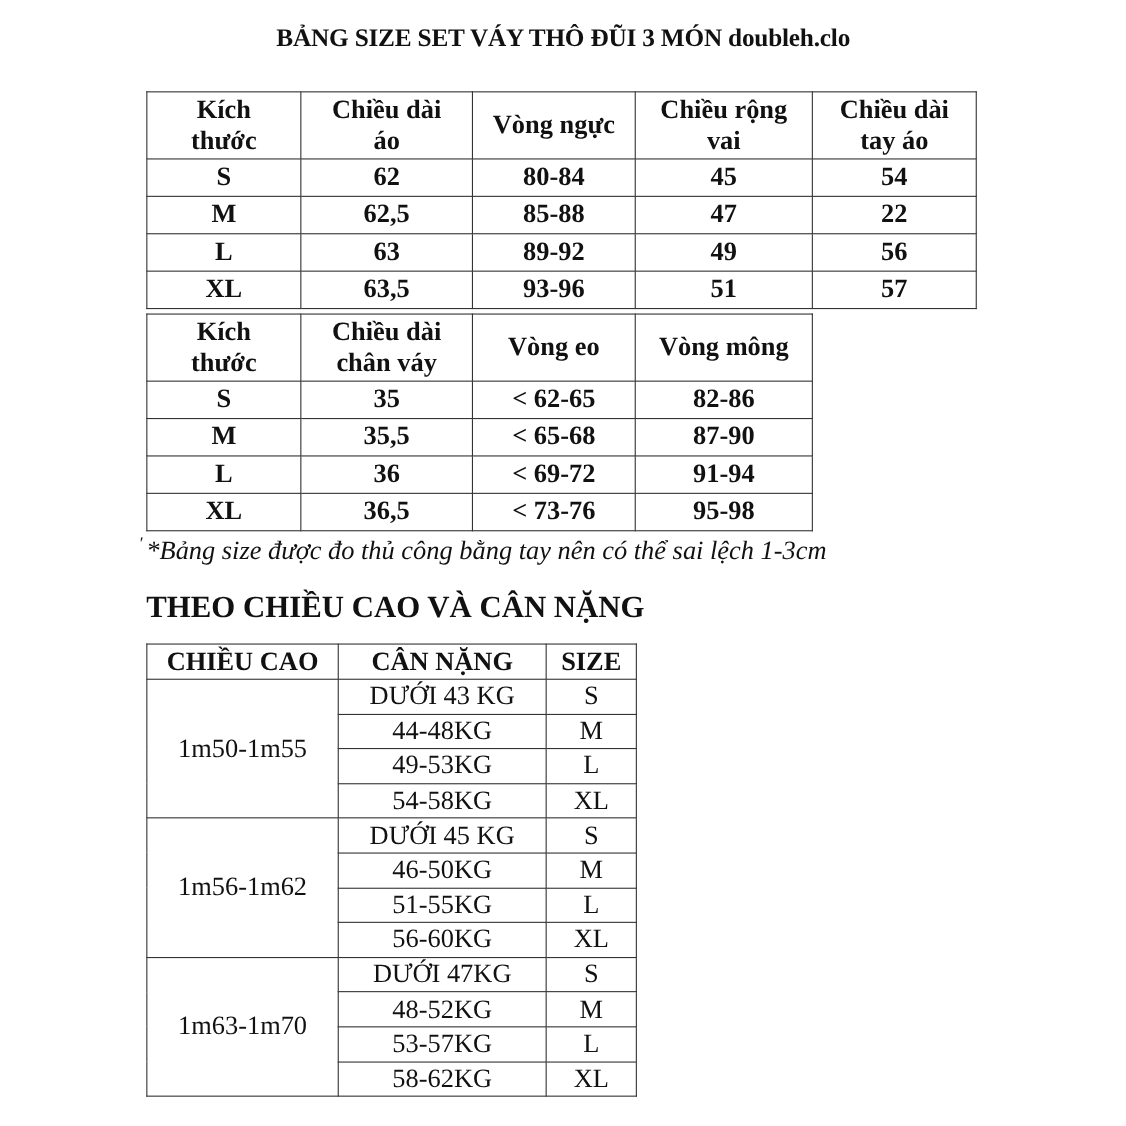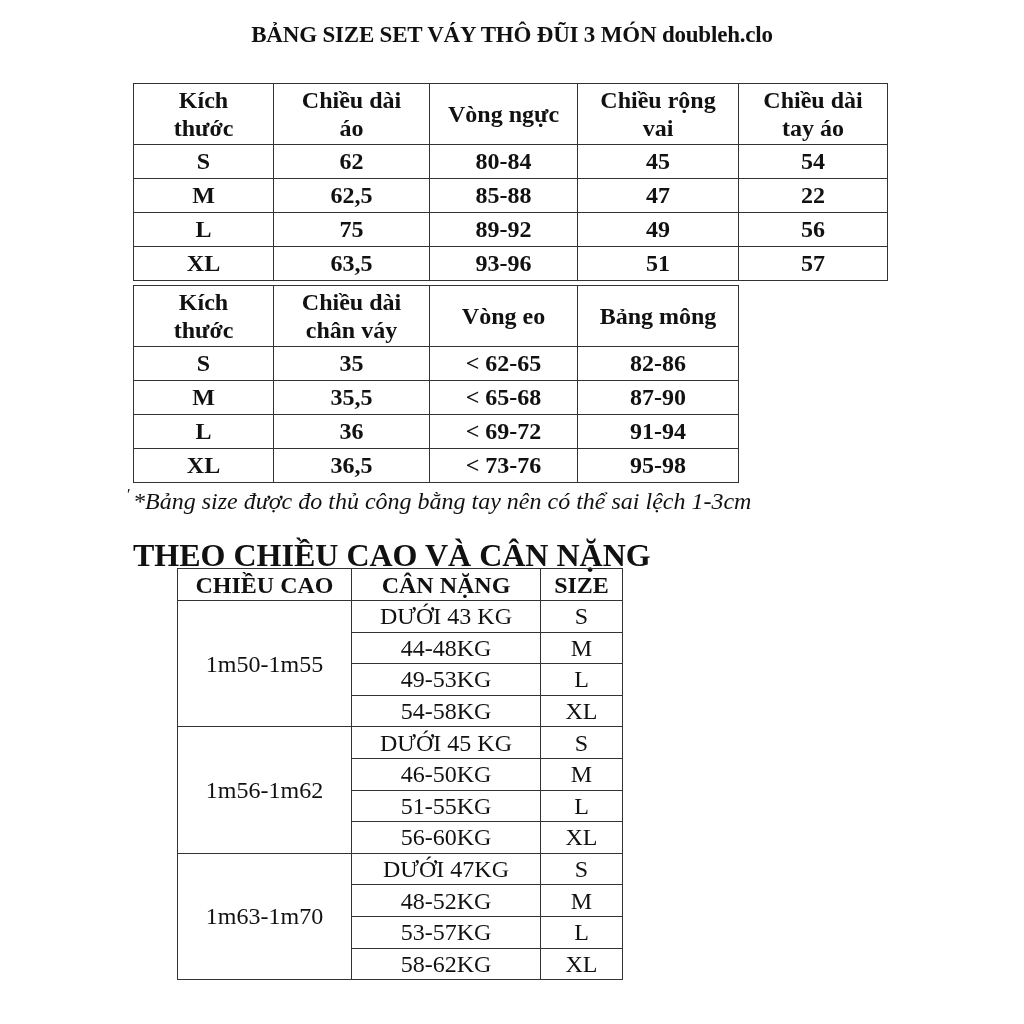--- a/index.html
+++ b/index.html
@@ -11,21 +11,21 @@
   td, th { border: 1.3px solid #333; text-align: center; vertical-align: middle; padding: 0;
            font-family: "Liberation Serif", "DejaVu Serif", serif; }
   .t1 th, .t1 td { font-size: 24px; }
   .t1 th { font-weight: bold; line-height: 28px; }
   .t1 td.sz { font-weight: bold; }
   .t1 td { font-weight: bold; }
   .t1 .hdr { height: 61px; }
   .t1 .row { height: 34px; }
   .note { position: absolute; left: 133px; top: 488px; font-style: italic; font-size: 24px; }
   .note .tick { position: absolute; left: -6px; top: -2px; font-size: 16px; font-style: normal; }
-  .sec { position: absolute; left: 133px; top: 537px; font-weight: bold; font-size: 32px; }
+  .sec { position: absolute; left: 133px; top: 537px; font-weight: bold; font-size: 28px; }
   .t3 th, .t3 td { font-size: 24px; }
   .t3 th { font-weight: bold; height: 31px; line-height: 28px; }
   .t3 td { height: 30.6px; line-height: 28px; }
 </style>
 </head>
 <body>
 
 <div class="title">BẢNG SIZE SET VÁY THÔ ĐŨI 3 MÓN doubleh.clo</div>
 
 <table class="t1" style="left:133px; top:83px; width:754px;">
@@ -53,21 +53,21 @@
   </tr>
   <tr class="row">
     <td class="sz">M</td>
     <td>62,5</td>
     <td>85-88</td>
     <td>47</td>
     <td>22</td>
   </tr>
   <tr class="row">
     <td class="sz">L</td>
-    <td>75</td>
+    <td>63</td>
     <td>89-92</td>
     <td>49</td>
     <td>56</td>
   </tr>
   <tr class="row">
     <td class="sz">XL</td>
     <td>63,5</td>
     <td>93-96</td>
     <td>51</td>
     <td>57</td>
@@ -80,21 +80,21 @@
     <col style="width:140px">
       <col style="width:156px">
       <col style="width:148px">
       <col style="width:161px">
   </colgroup>
   <tbody>
       <tr class="hdr">
     <th><span>Kích</span><br><span>thước</span></th>
     <th><span>Chiều dài</span><br><span>chân váy</span></th>
     <th><span>Vòng eo</span></th>
-    <th><span>Bảng mông</span></th>
+    <th><span>Vòng mông</span></th>
   </tr>
   <tr class="row">
     <td class="sz">S</td>
     <td>35</td>
     <td>&lt; 62-65</td>
     <td>82-86</td>
   </tr>
   <tr class="row">
     <td class="sz">M</td>
     <td>35,5</td>
@@ -116,21 +116,21 @@
 </tbody>
   </table>
 
 <div class="note">
   <span class="tick">ʹ</span>
   <span>*Bảng size được đo thủ công bằng tay nên có thể sai lệch 1-3cm</span>
 </div>
 
 <div class="sec">THEO CHIỀU CAO VÀ CÂN NẶNG</div>
 
-<table class="t3" style="left:133px; top:568px; width:445px;margin-left:44px;">
+<table class="t3" style="left:133px; top:585px; width:445px;">
   <colgroup>
     <col style="width:174px">
       <col style="width:189px">
       <col style="width:82px">
   </colgroup>
   <tbody>
       <tr>
     <th>CHIỀU CAO</th>
     <th>CÂN NẶNG</th>
     <th>SIZE</th>

